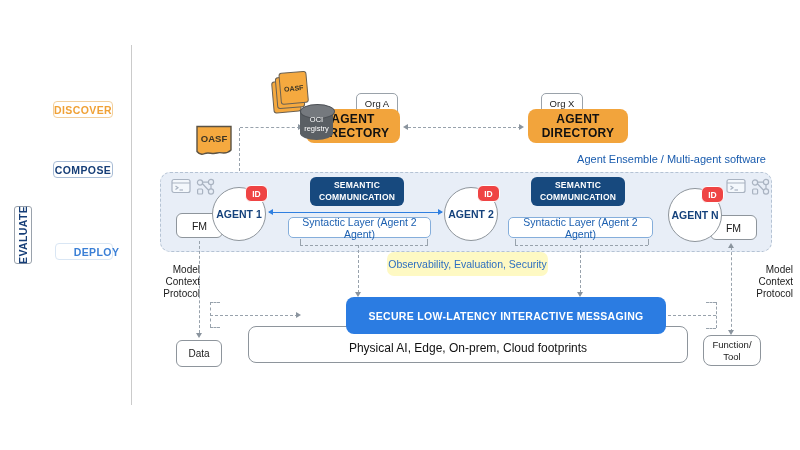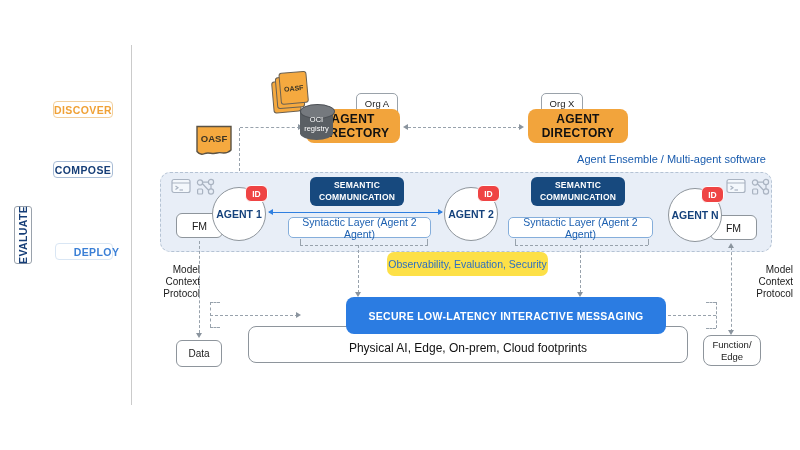--- a/index.html
+++ b/index.html
@@ -37,21 +37,21 @@
   .agent-circle{width:54px;height:54px;border-radius:50%;background:#fff;border:1.5px solid #8e959c;
                 color:#15427c;font-weight:bold;font-size:10.5px;z-index:3;}
   .id-badge{width:23px;height:17px;background:#ef4444;border:1.5px solid #fff;border-radius:6px;
             color:#fff;font-weight:bold;font-size:8.5px;z-index:4;}
   .fm-box{width:47px;height:25px;background:#fff;border:1px solid #8e959c;border-radius:6px;
           font-size:10.5px;color:#1a1a1a;z-index:2;}
   .sem-box{width:94px;height:29px;background:#17497e;border-radius:6px;color:#fff;font-weight:bold;
            font-size:8.5px;line-height:1.3;white-space:pre-line;z-index:2;letter-spacing:.2px;}
   .syn-box{height:21px;background:#fff;border:1px solid #85aedb;border-radius:5px;color:#1b5fb0;
            font-size:10.5px;z-index:2;}
-  .obs-pill{left:387px;top:252px;width:161px;height:24px;background:#fde047;border-radius:7px;
+  .obs-pill{left:387px;top:252px;width:161px;height:24px;background:#fef9c3;border-radius:7px;
             color:#2e6fc0;font-size:10.5px;z-index:2;}
 
   
   .secure{left:308px;top:297px;width:320px;height:37px;background:#2b7ce2;border-radius:8px;
           color:#fff;font-weight:bold;font-size:10.5px;letter-spacing:.3px;z-index:2;margin-left:38px;}
   .footprints{left:248px;top:326px;width:440px;height:37px;background:#fff;border:1.5px solid #8e959c;
               border-radius:8px;z-index:1;display:flex;align-items:flex-end;justify-content:center;
               padding-bottom:7px;font-size:12px;color:#111;}
   .mcp{width:54px;color:#1a1a1a;font-size:10px;line-height:1.18;text-align:right;white-space:pre-line;}
 
@@ -196,21 +196,21 @@
   <div class="abs ah ah-down" style="left:576.5px;top:292px;"></div>
 
   <div class="abs ctr obs-pill">Observability, Evaluation, Security</div>
 
   <div class="abs ctr secure">SECURE LOW-LATENCY INTERACTIVE MESSAGING</div>
   <div class="abs footprints">
     <span>Physical AI, Edge, On-prem, Cloud footprints</span>
   </div>
   <div class="abs ctr wbox" style="left:176px;top:340px;width:46px;height:27px;font-size:10px;">Data</div>
   <div class="abs ctr wbox" style="left:703px;top:335px;width:58px;height:31px;font-size:9.5px;line-height:1.2;white-space:pre-line;border-radius:8px;">Function/
-Edge</div>
+Tool</div>
 
   <div class="abs mcp" style="left:146px;top:264px;">Model
 Context
 Protocol</div>
   <div class="abs mcp" style="left:739px;top:264px;">Model
 Context
 Protocol</div>
 
   <div class="abs dash-v" style="left:199px;top:241px;height:92px;"></div>
   <div class="abs ah ah-down" style="left:195.5px;top:333px;"></div>

